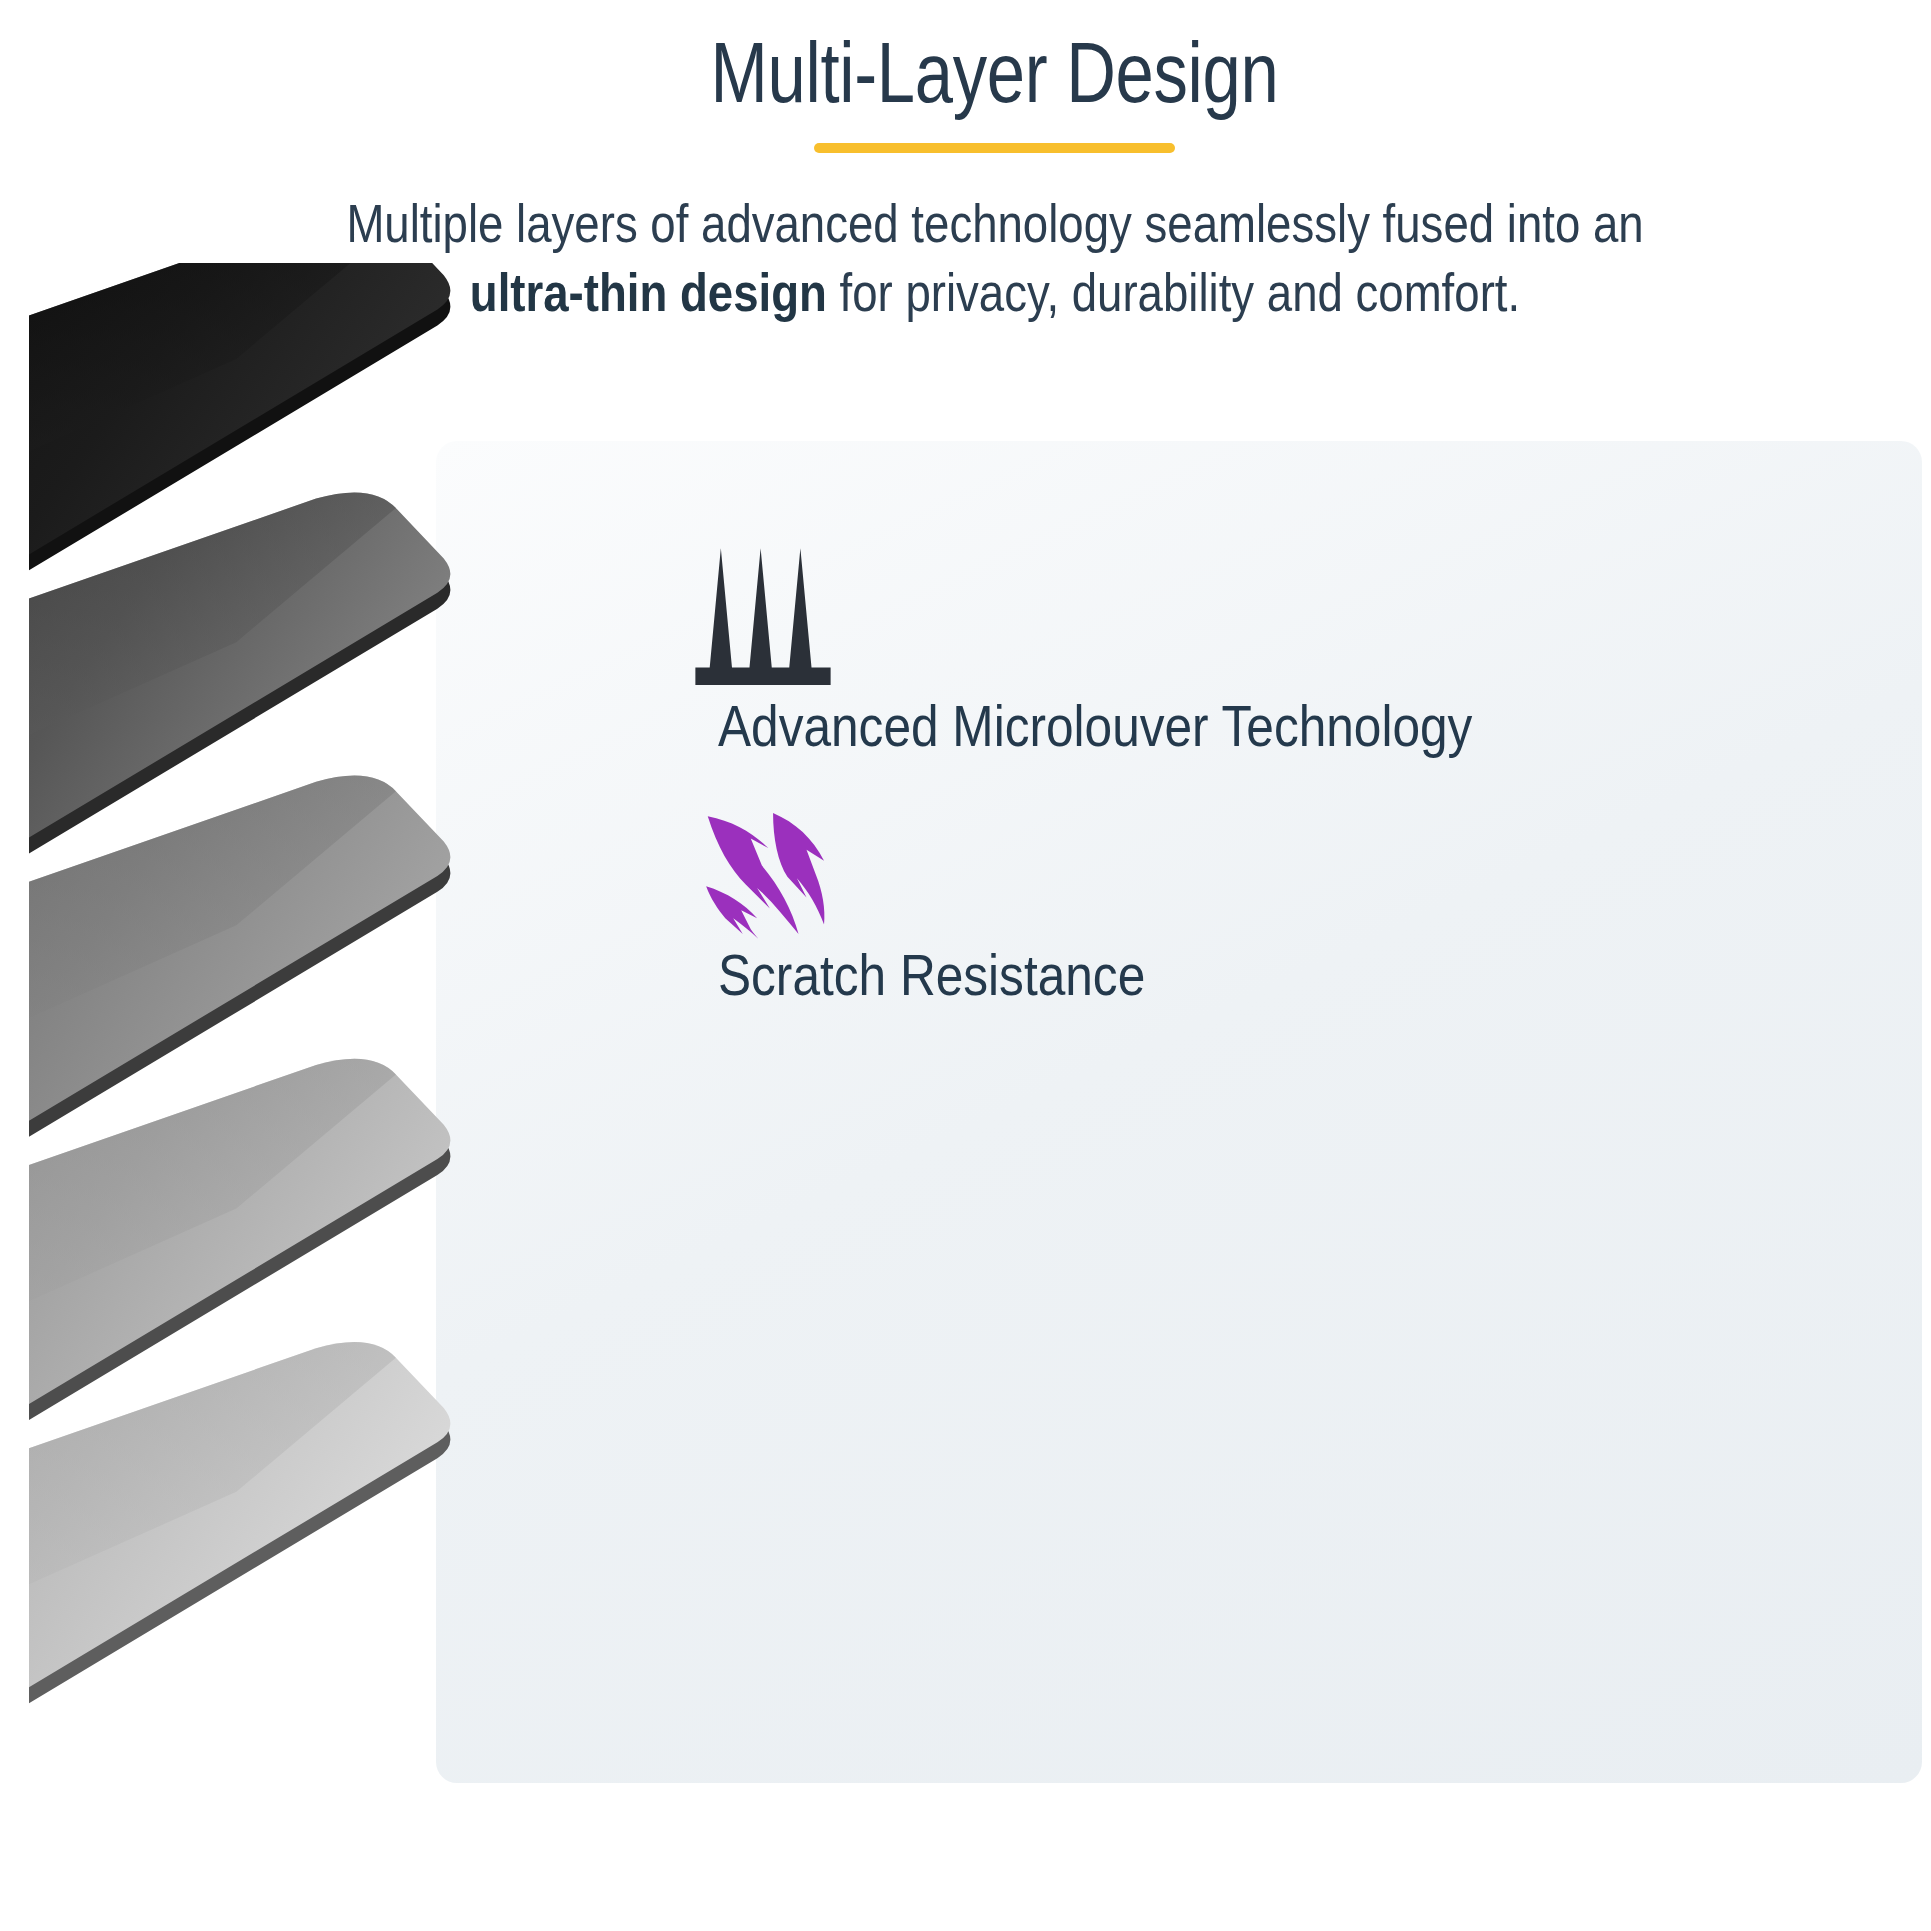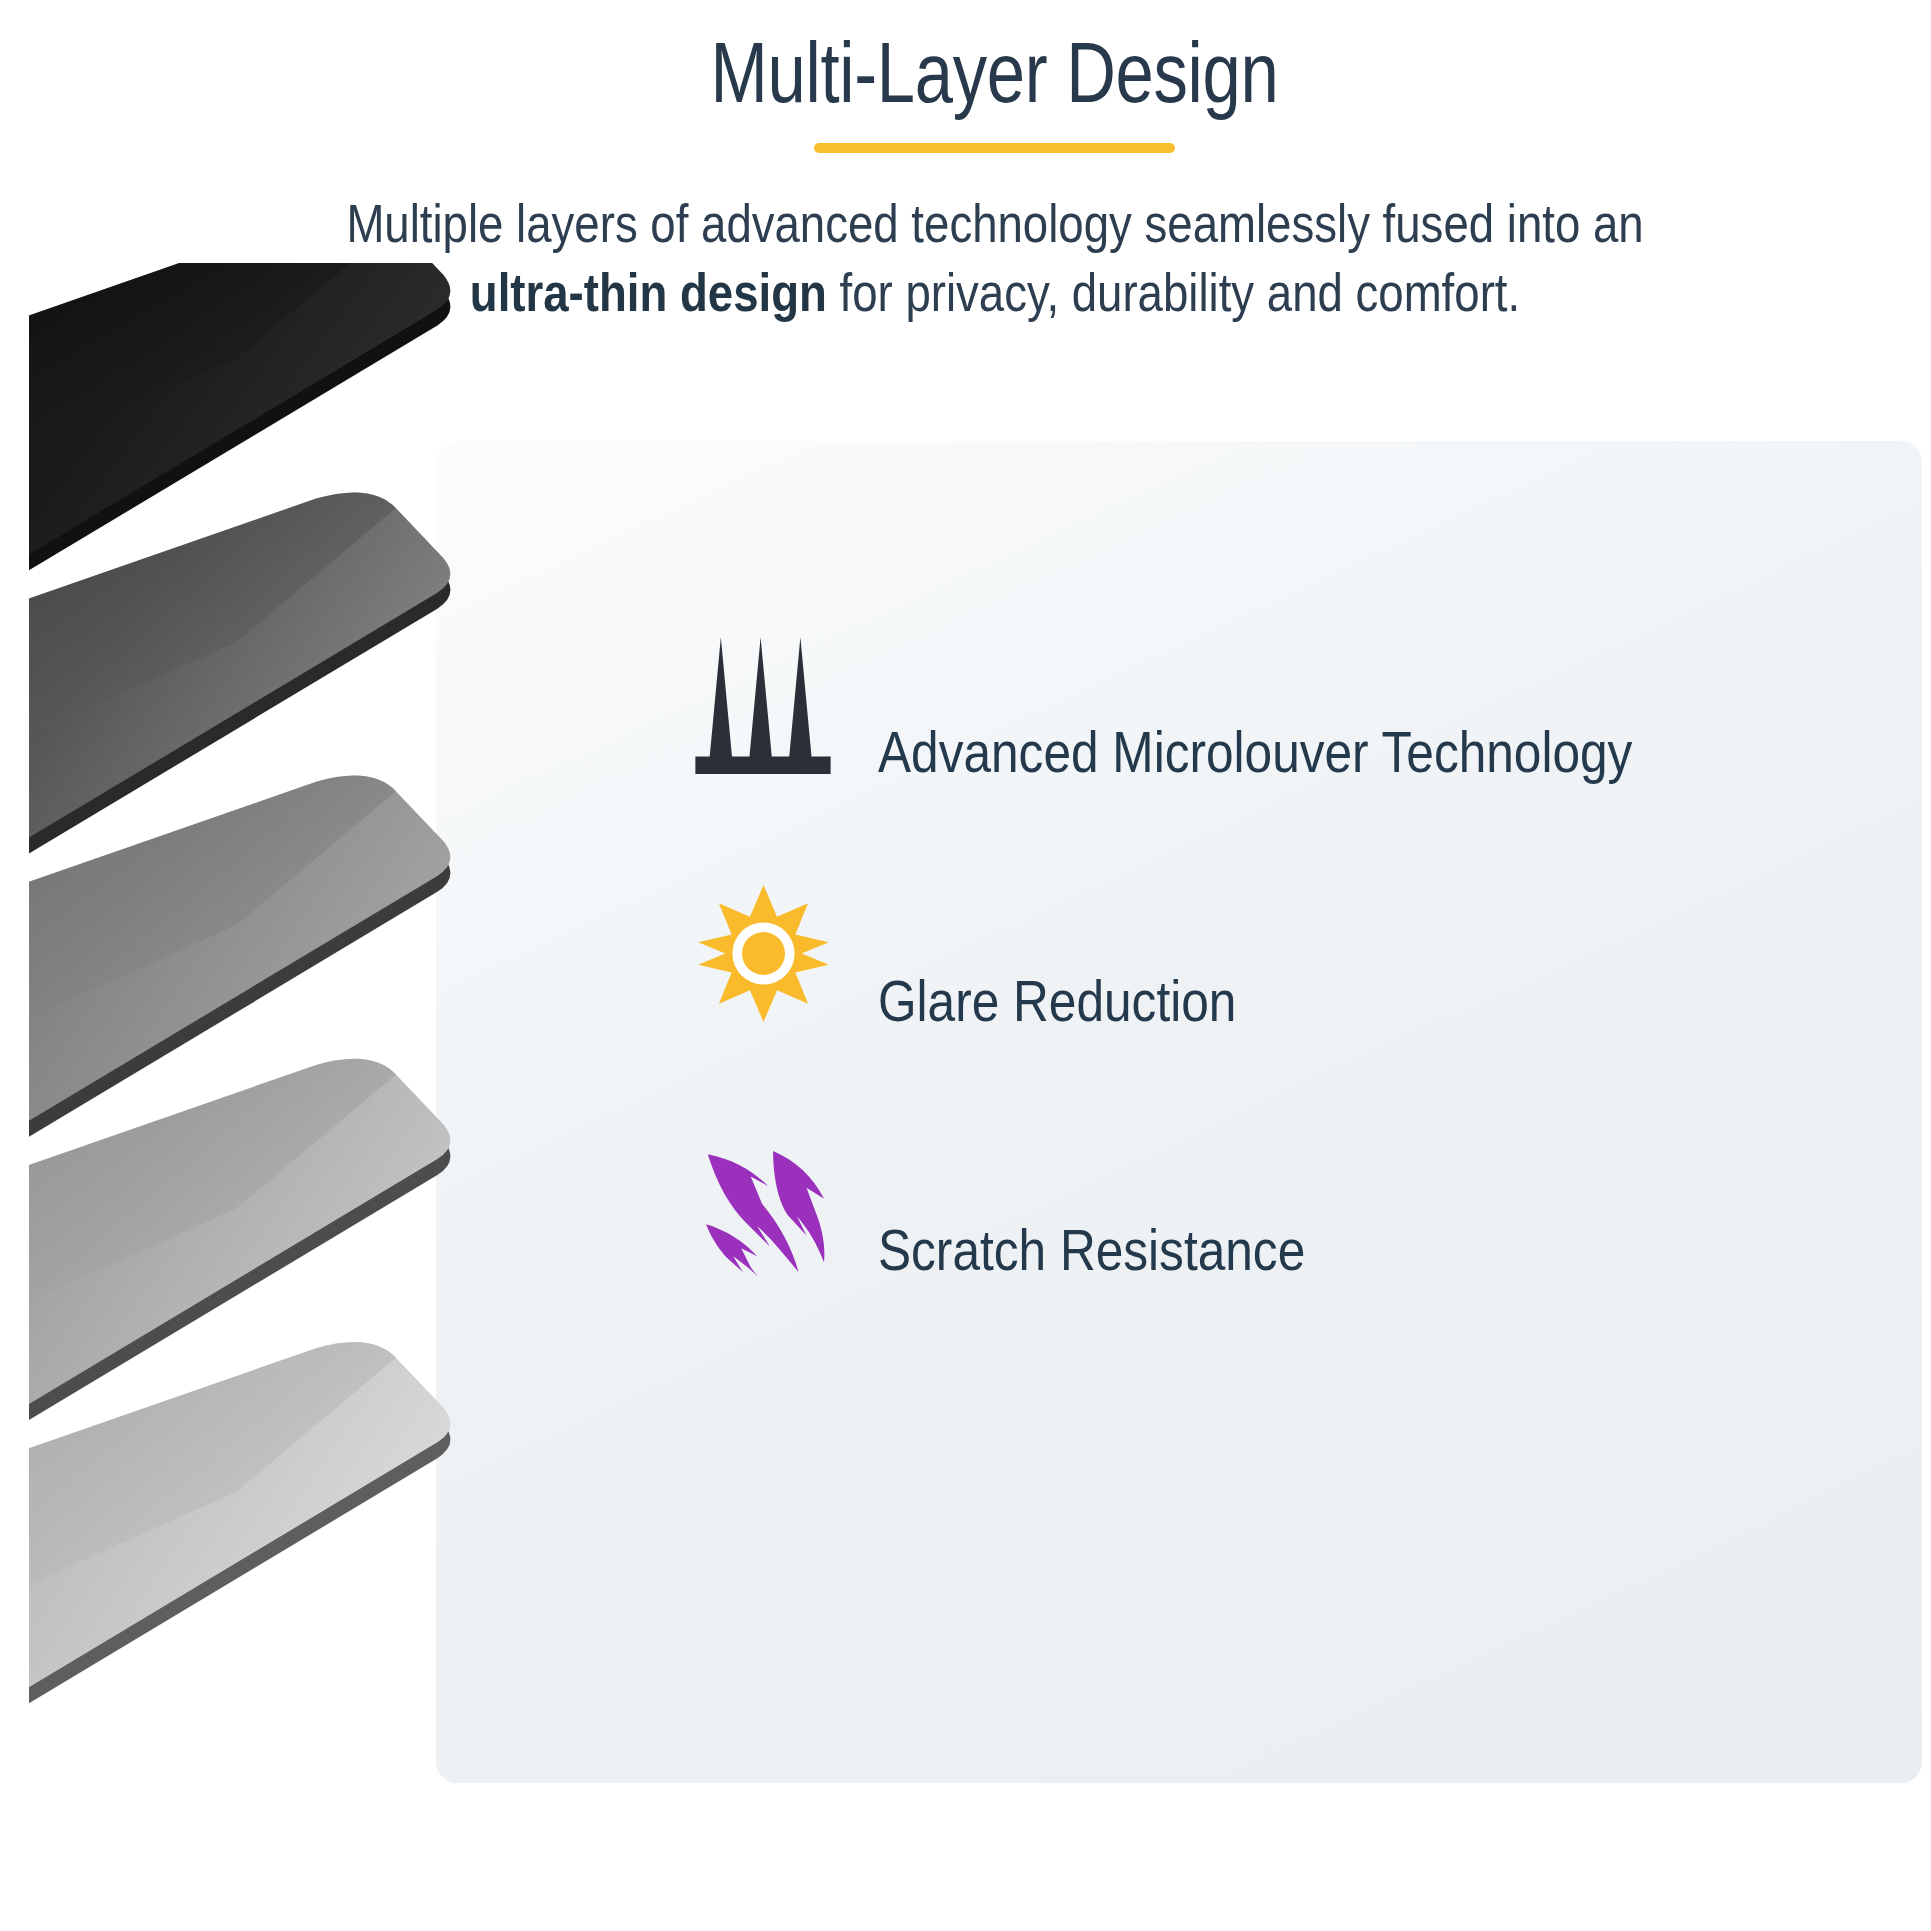--- a/index.html
+++ b/index.html
@@ -95,22 +95,23 @@
   
   #feature-list {
     position: absolute;
     left: 654px;
     top: 535px;
     width: 1245px;
     z-index: 30;
   }
   .feature-row {
     display: flex;
-    align-items: flex-end;
+    align-items: flex-start;
     height: 249px;
+    flex-direction: column;
   }
   .feature-icon {
     width: 160px;
     min-width: 160px;
     height: 160px;
     display: flex;
     align-items: center;
     justify-content: center;
   }
   .feature-icon svg { display: block; }
@@ -230,31 +231,20 @@
     <div class="feature-row">
       <div class="feature-icon">
         <svg width="148" height="140" viewBox="0 0 186 176" xmlns="http://www.w3.org/2000/svg">
           <path fill="#2b3038" d="M8 176 h170 v-22 h-24 L140 4 l-14 150 h-22 L90 4 l-14 150 h-22 L40 4 l-14 150 H8 Z"></path>
         </svg>
       </div>
       <div class="feature-label">Advanced Microlouver Technology</div>
     </div>
 
 
-    <div class="feature-row">
-      <div class="feature-icon">
-        <svg width="137" height="137" viewBox="0 0 172 172" xmlns="http://www.w3.org/2000/svg">
-          <path fill="#f9bb2b" d="M86 0 L103 40 L142 23 L126 62 L168 72 L134 86 L168 100 L126 110 L142 149 L103 132
-               L86 172 L69 132 L30 149 L46 110 L4 100 L38 86 L4 72 L46 62 L30 23 L69 40 Z"></path>
-          <circle cx="86" cy="86" r="39" fill="#ffffff"></circle>
-          <circle cx="86" cy="86" r="27" fill="#f9bb2b"></circle>
-        </svg>
-      </div>
-      <div class="feature-label">Glare Reduction</div>
-    </div>
 
 
     <div class="feature-row">
       <div class="feature-icon">
         <svg width="137" height="150" viewBox="0 0 172 188" xmlns="http://www.w3.org/2000/svg">
           <path fill="#9b30bd" d="M16 34 C48 40 74 56 92 74 L70 62 L84 96 C106 122 122 152 130 182
                C112 160 96 140 78 124 L94 150 L64 120 C44 100 28 72 16 34 Z"></path>
           <path fill="#9b30bd" d="M98 30 C126 42 148 62 162 90 L140 76 L152 108 C160 128 164 150 162 170
                C154 148 142 128 128 112 L140 136 L116 110 C104 92 98 62 98 30 Z"></path>
           <path fill="#9b30bd" d="M14 122 C40 130 62 144 78 162 L58 152 L70 176 C80 190 86 194 90 198

